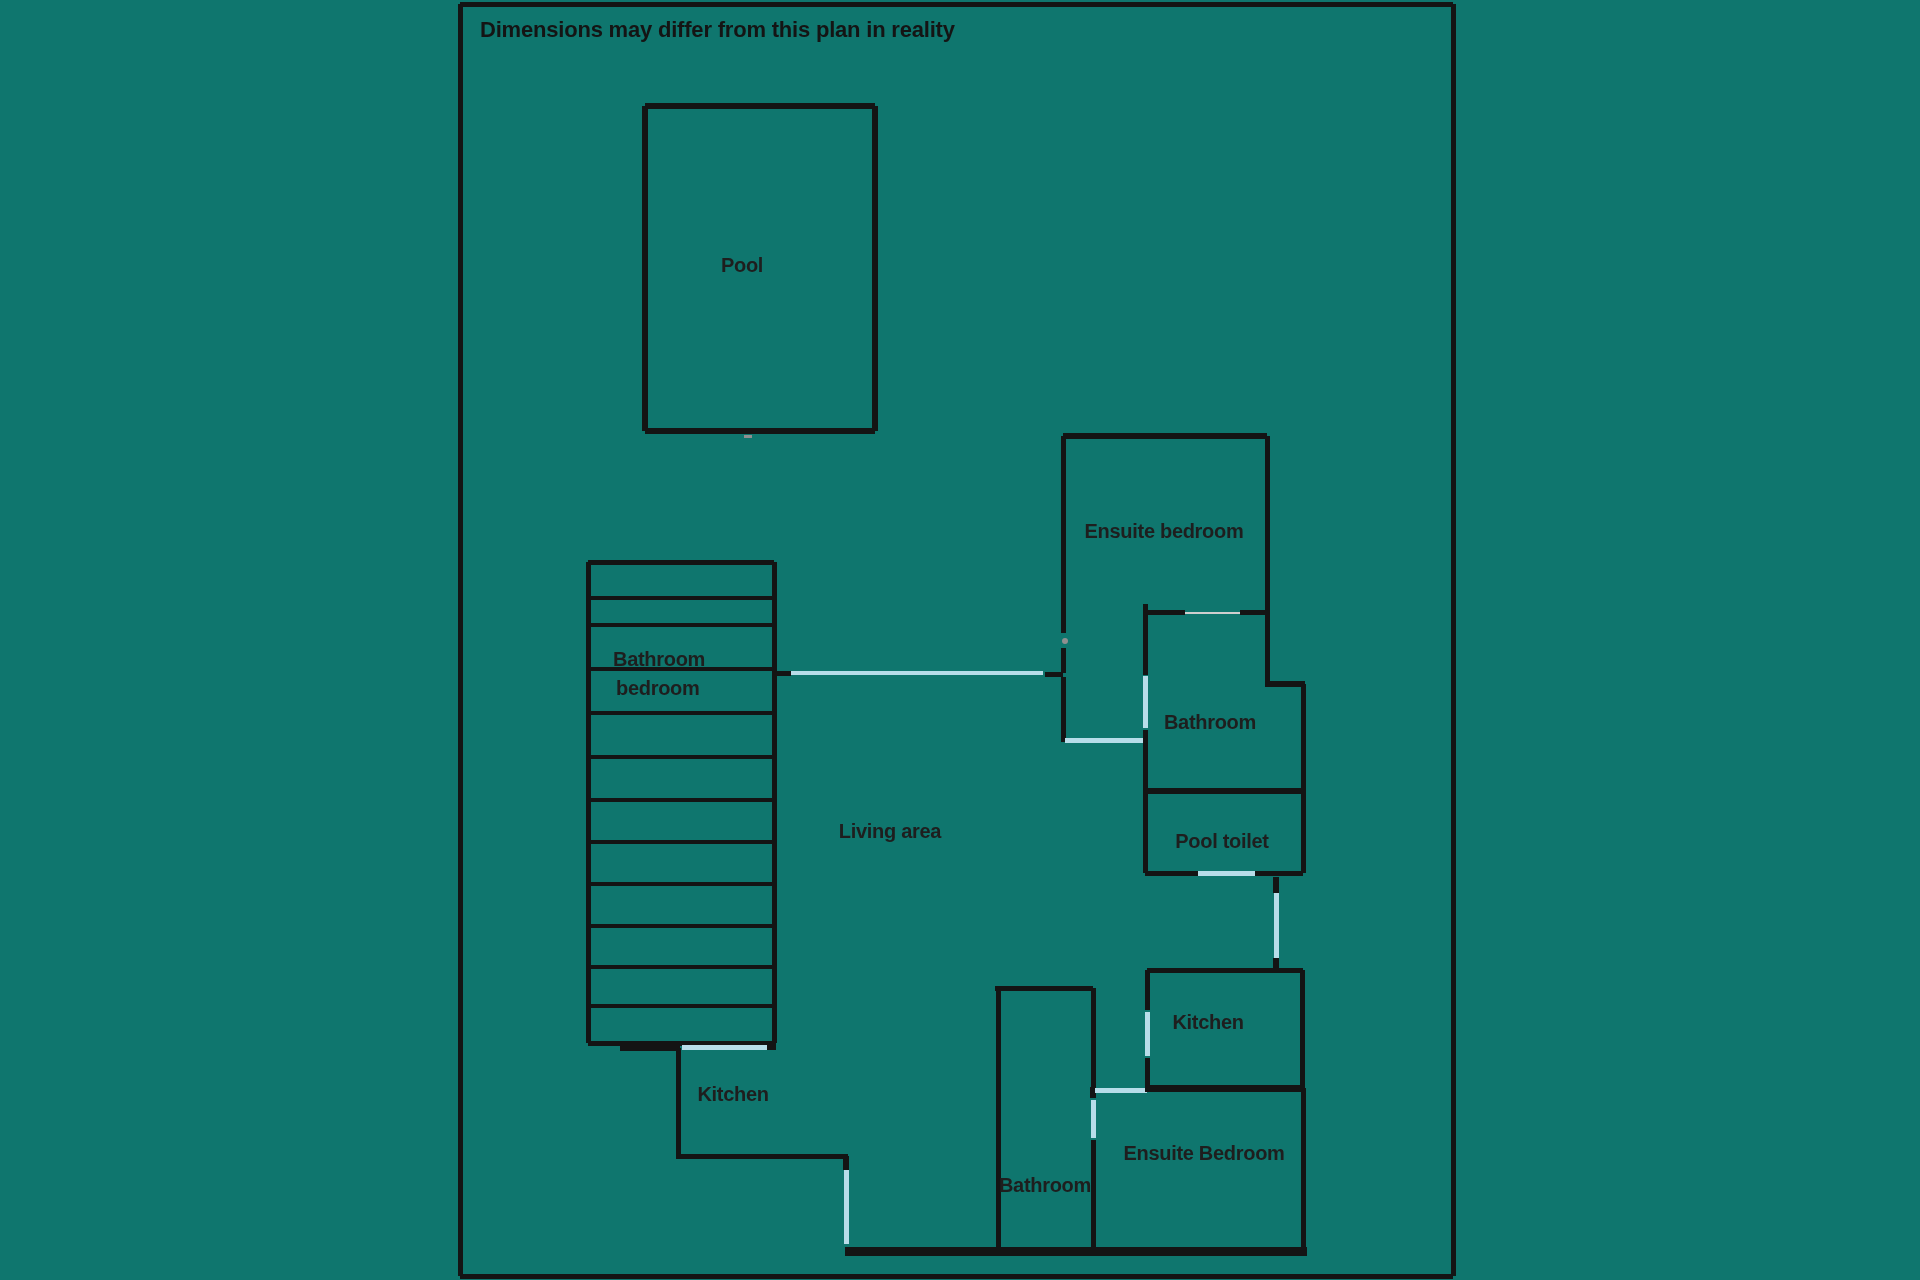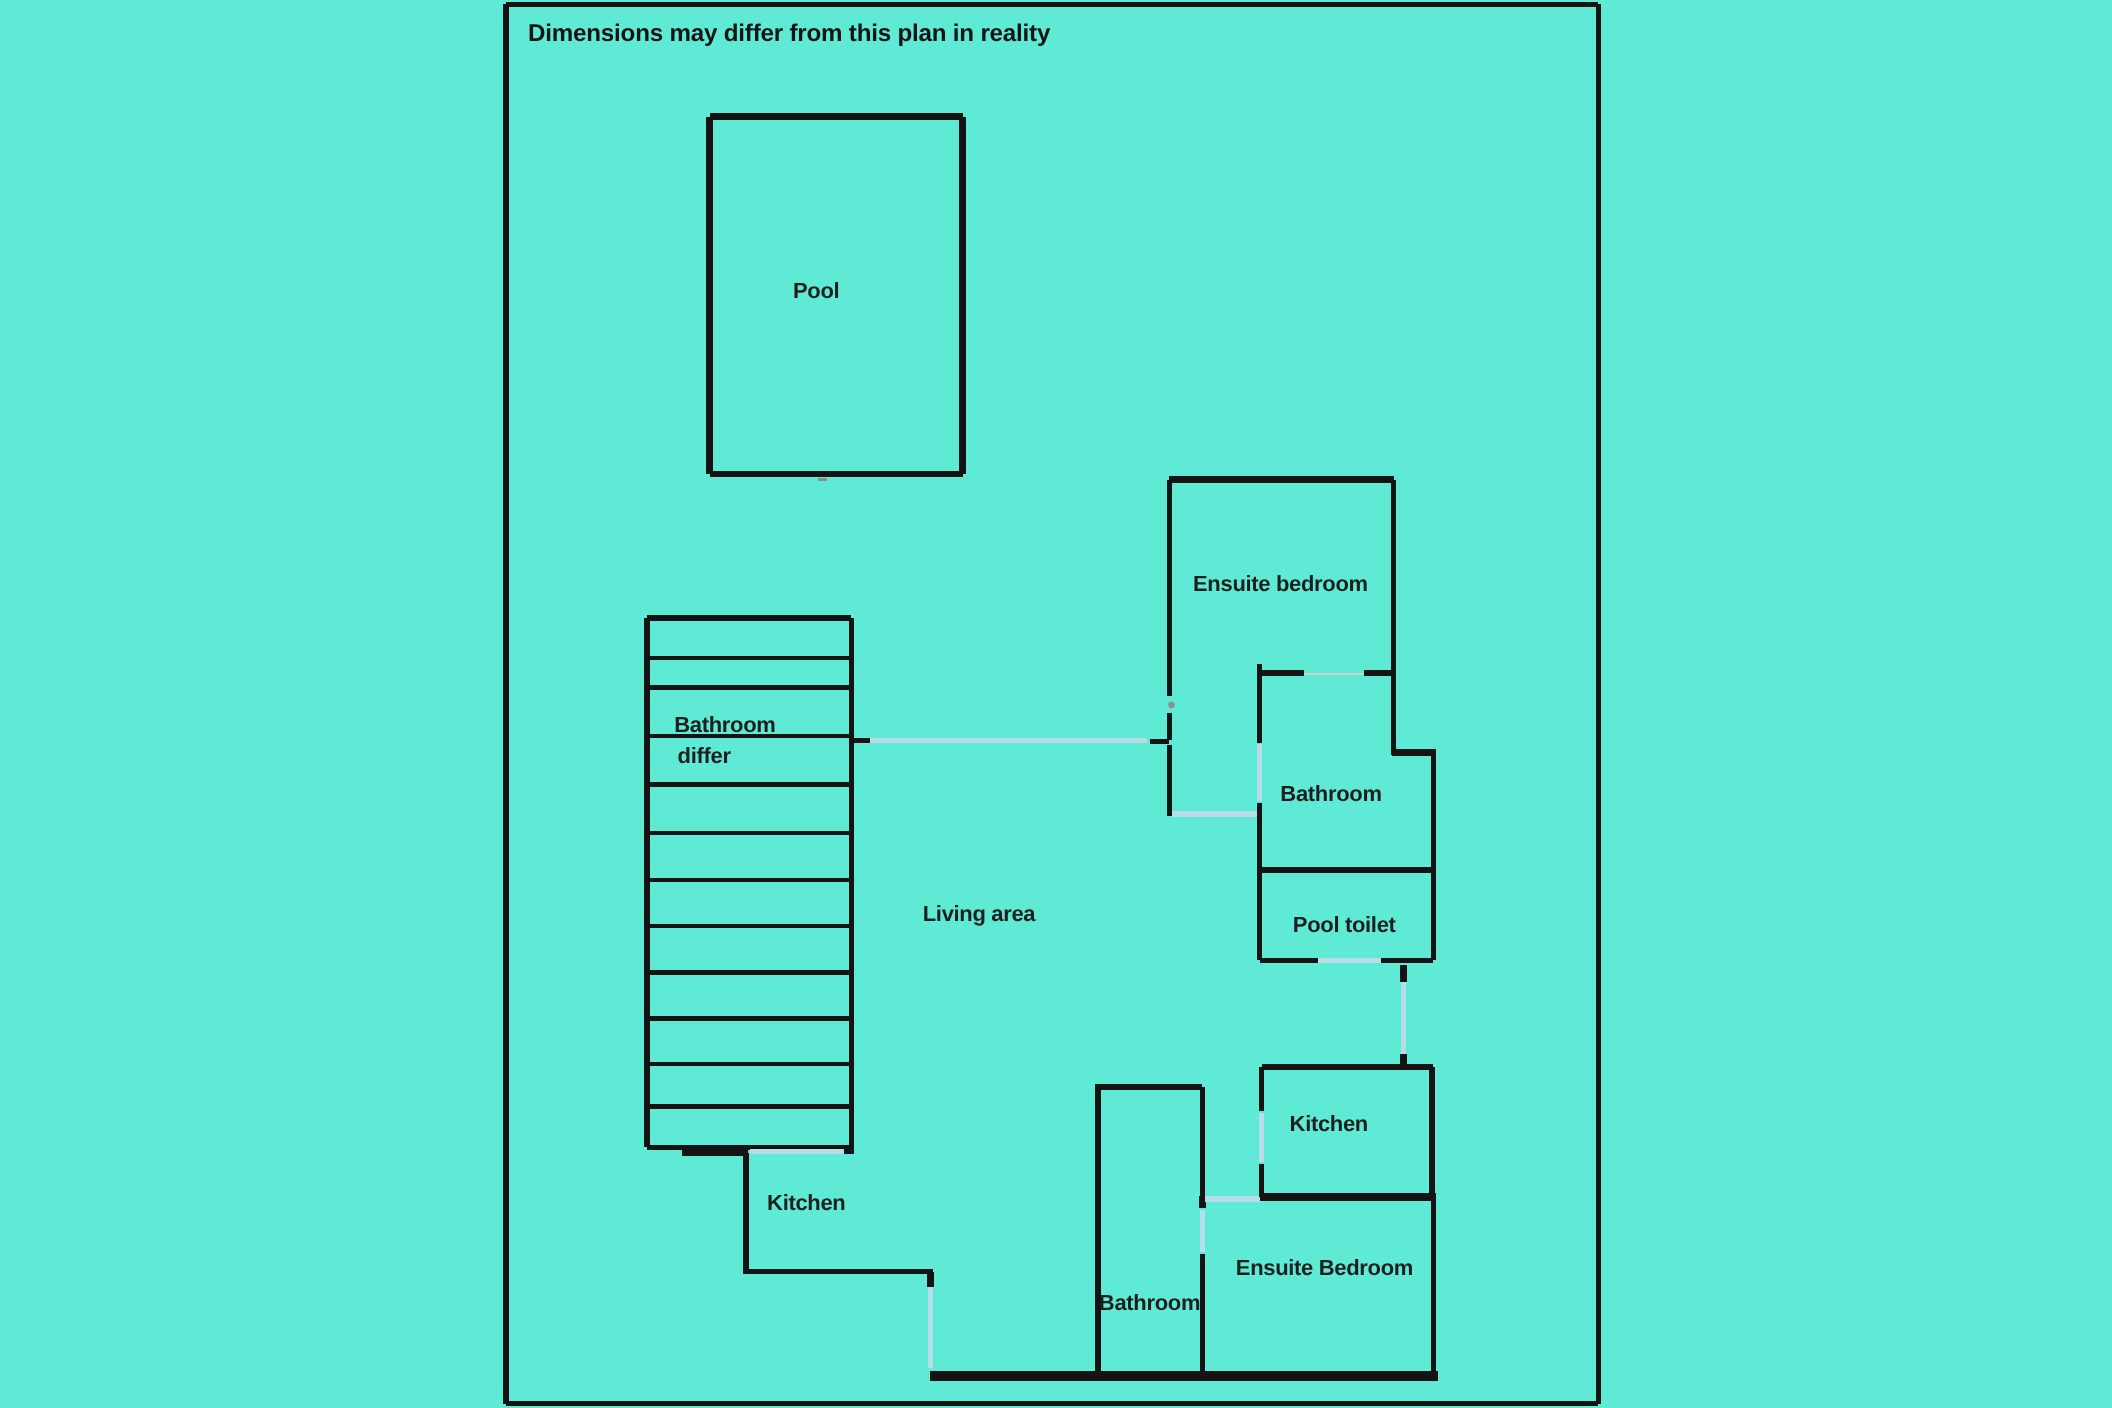--- a/index.html
+++ b/index.html
@@ -1,19 +1,19 @@
 <!DOCTYPE html>
 <html><head>
 <meta charset="utf-8">
 <style>
   html,body{margin:0;padding:0;background:#ffffff;}
   .stage{
     position:relative;
     width:1920px;height:1280px;
-    background:#5eead4;
+    background:#0f766e;
     font-family:"Liberation Sans", sans-serif;
     overflow:hidden;
   }
   .plan-svg{position:absolute;left:0;top:0;width:1920px;height:1280px;}
   .lbl{
     position:absolute;
     font-size:20px;
     font-weight:600;
     color:#1e1e1e;
     letter-spacing:-0.3px;
@@ -108,21 +108,21 @@
       <line x1="1265" y1="684" x2="1305" y2="684" stroke="#141414" stroke-width="6" shape-rendering="crispEdges"></line>
       <line x1="1303" y1="684" x2="1303" y2="873" stroke="#141414" stroke-width="5" shape-rendering="crispEdges"></line>
       <line x1="1065" y1="740" x2="1143" y2="740" stroke="#b7dde9" stroke-width="5" shape-rendering="crispEdges"></line>
       <circle cx="1065" cy="641" r="3" fill="#8f8f8f"></circle>
     </svg>
   <div class="disclaimer">Dimensions may differ from this plan in reality</div>
   <div>
       <div class="lbl center" style="left: 742px; top: 265px; color: rgb(30, 30, 30);">Pool</div>
       <div class="lbl center" style="left: 1164px; top: 531px; color: rgb(30, 30, 30);">Ensuite bedroom</div>
       <div class="lbl left" style="left: 613px; top: 659px; color: rgb(30, 30, 30);">Bathroom</div>
-      <div class="lbl left" style="left: 616px; top: 688px; color: rgb(30, 30, 30);">differ</div>
+      <div class="lbl left" style="left: 616px; top: 688px; color: rgb(30, 30, 30);">bedroom</div>
       <div class="lbl center" style="left: 890px; top: 831px; color: rgb(30, 30, 30);">Living area</div>
       <div class="lbl center" style="left: 1210px; top: 722px; color: rgb(30, 30, 30);">Bathroom</div>
       <div class="lbl center" style="left: 1222px; top: 841px; color: rgb(30, 30, 30);">Pool toilet</div>
       <div class="lbl center" style="left: 1208px; top: 1022px; color: rgb(30, 30, 30);">Kitchen</div>
       <div class="lbl center" style="left: 1204px; top: 1153px; color: rgb(30, 30, 30);">Ensuite Bedroom</div>
       <div class="lbl center" style="left: 1045px; top: 1185px; color: rgb(30, 30, 30);">Bathroom</div>
       <div class="lbl center" style="left: 733px; top: 1094px; color: rgb(30, 30, 30);">Kitchen</div>
     </div>
 </div>
 

